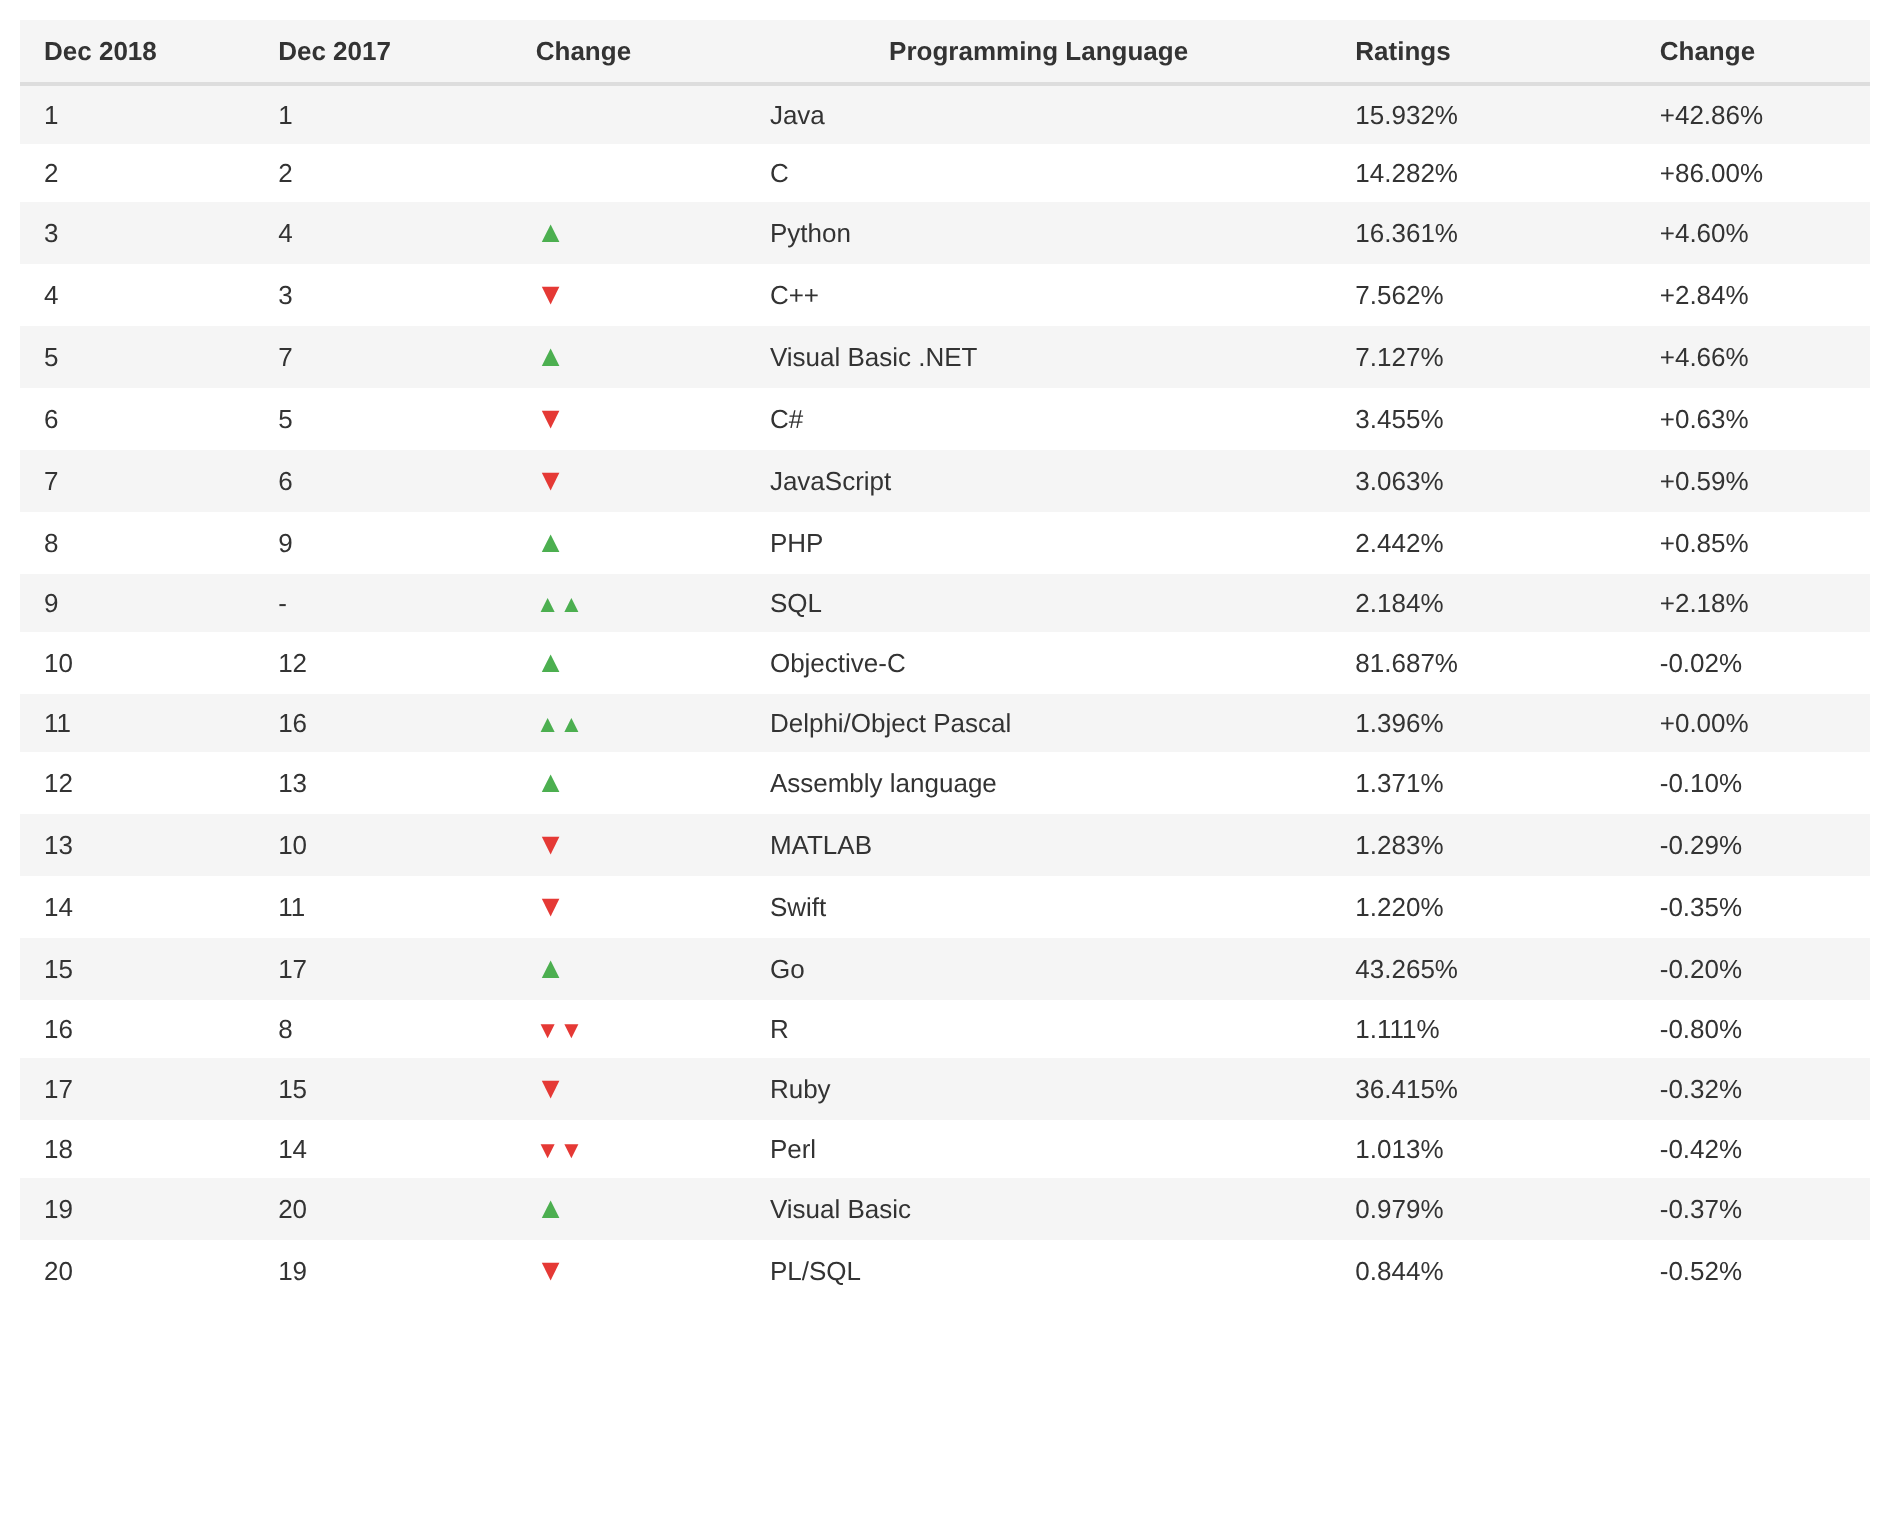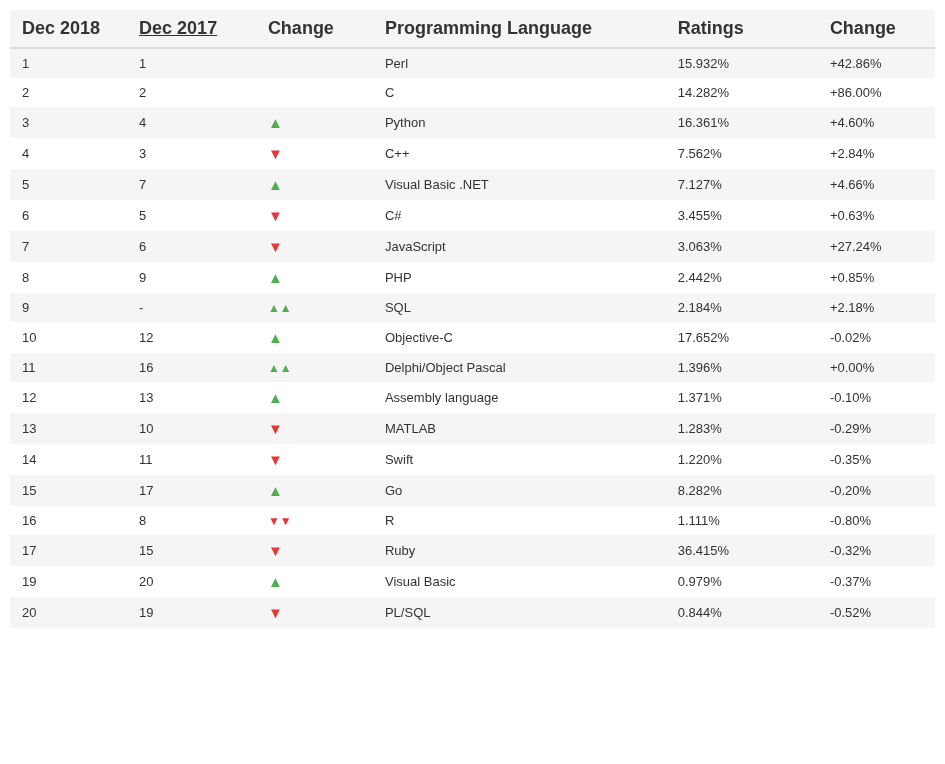--- a/index.html
+++ b/index.html
@@ -17,37 +17,37 @@
     table {
       width: 100%;
       border-collapse: collapse;
     }
     th {
       text-align: left;
       padding: 8px 12px;
       font-weight: bold;
       color: #333;
       border-bottom: 2px solid #ddd;
-      font-size: 18px;
+      font-size: 13px;
     }
     td {
       padding: 7px 12px;
       font-size: 13px;
       color: #333;
     }
     tr:nth-child(odd) {
       background-color: #f5f5f5;
     }
     tr:nth-child(even) {
       background-color: #ffffff;
     }
     .col-dec2018 { width: 100px; }
-    .col-dec2017 { width: 110px; text-decoration: underline; }
+    .col-dec2017 { width: 110px; }
     .col-change { width: 100px; }
-    .col-lang { width: 250px; }
+    .col-lang { width: 250px; text-align: center; }
     .col-ratings { width: 130px; }
     .col-change2 { width: 100px; }
   </style>
 </head>
 <body>
 
 <table>
   <thead>
     <tr>
       <th class="col-dec2018">Dec 2018</th>
@@ -56,21 +56,21 @@
       <th class="col-lang">Programming Language</th>
       <th class="col-ratings">Ratings</th>
       <th class="col-change2">Change</th>
     </tr>
   </thead>
   <tbody id="table-body">
   <tr>
         <td>1</td>
         <td>1</td>
         <td></td>
-        <td>Perl</td>
+        <td>Java</td>
         <td>15.932%</td>
         <td>+42.86%</td>
       </tr>
       <tr>
         <td>2</td>
         <td>2</td>
         <td></td>
         <td>C</td>
         <td>14.282%</td>
         <td>+86.00%</td>
@@ -106,21 +106,21 @@
         <td>C#</td>
         <td>3.455%</td>
         <td>+0.63%</td>
       </tr>
       <tr>
         <td>7</td>
         <td>6</td>
         <td><span><span style="color:#e53935;font-size:15px;">▼</span></span></td>
         <td>JavaScript</td>
         <td>3.063%</td>
-        <td>+27.24%</td>
+        <td>+0.59%</td>
       </tr>
       <tr>
         <td>8</td>
         <td>9</td>
         <td><span><span style="color:#4caf50;font-size:15px;">▲</span></span></td>
         <td>PHP</td>
         <td>2.442%</td>
         <td>+0.85%</td>
       </tr>
       <tr>
@@ -129,21 +129,21 @@
         <td><span><span style="color:#4caf50;font-size:12px;">▲▲</span></span></td>
         <td>SQL</td>
         <td>2.184%</td>
         <td>+2.18%</td>
       </tr>
       <tr>
         <td>10</td>
         <td>12</td>
         <td><span><span style="color:#4caf50;font-size:15px;">▲</span></span></td>
         <td>Objective-C</td>
-        <td>17.652%</td>
+        <td>81.687%</td>
         <td>-0.02%</td>
       </tr>
       <tr>
         <td>11</td>
         <td>16</td>
         <td><span><span style="color:#4caf50;font-size:12px;">▲▲</span></span></td>
         <td>Delphi/Object Pascal</td>
         <td>1.396%</td>
         <td>+0.00%</td>
       </tr>
@@ -169,40 +169,48 @@
         <td><span><span style="color:#e53935;font-size:15px;">▼</span></span></td>
         <td>Swift</td>
         <td>1.220%</td>
         <td>-0.35%</td>
       </tr>
       <tr>
         <td>15</td>
         <td>17</td>
         <td><span><span style="color:#4caf50;font-size:15px;">▲</span></span></td>
         <td>Go</td>
-        <td>8.282%</td>
+        <td>43.265%</td>
         <td>-0.20%</td>
       </tr>
       <tr>
         <td>16</td>
         <td>8</td>
         <td><span><span style="color:#e53935;font-size:12px;">▼▼</span></span></td>
         <td>R</td>
         <td>1.111%</td>
         <td>-0.80%</td>
       </tr>
       <tr>
         <td>17</td>
         <td>15</td>
         <td><span><span style="color:#e53935;font-size:15px;">▼</span></span></td>
         <td>Ruby</td>
         <td>36.415%</td>
         <td>-0.32%</td>
       </tr>
       <tr>
+        <td>18</td>
+        <td>14</td>
+        <td><span><span style="color:#e53935;font-size:12px;">▼▼</span></span></td>
+        <td>Perl</td>
+        <td>1.013%</td>
+        <td>-0.42%</td>
+      </tr>
+      <tr>
         <td>19</td>
         <td>20</td>
         <td><span><span style="color:#4caf50;font-size:15px;">▲</span></span></td>
         <td>Visual Basic</td>
         <td>0.979%</td>
         <td>-0.37%</td>
       </tr>
       <tr>
         <td>20</td>
         <td>19</td>

